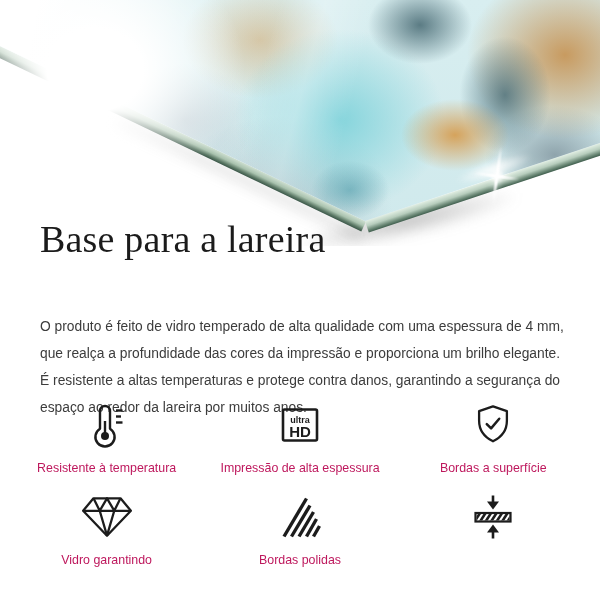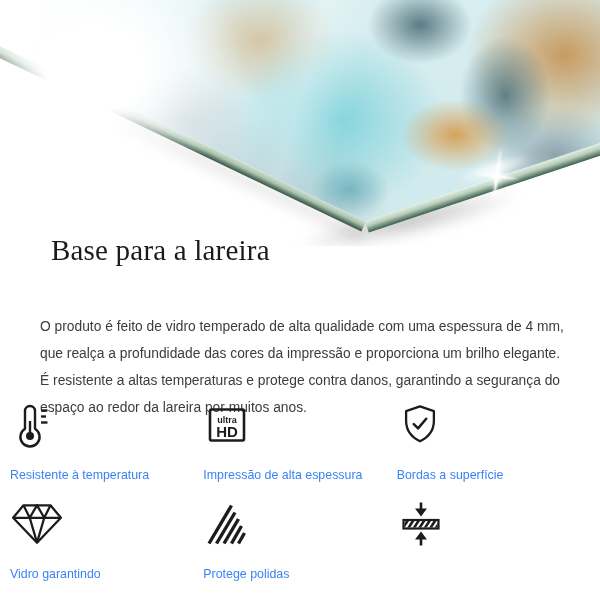--- a/index.html
+++ b/index.html
@@ -43,33 +43,33 @@
   .sparkle{position:absolute;left:469px;top:146px;width:56px;height:60px;transform:rotate(8deg);
     filter:drop-shadow(0 0 3px rgba(255,255,255,.9));}
   .sparkle::before{content:"";position:absolute;left:50%;top:0;bottom:0;width:3px;transform:translateX(-50%);
     background:linear-gradient(to bottom, transparent, #fff 42%, #fff 58%, transparent);}
   .sparkle::after{content:"";position:absolute;top:50%;left:5px;right:5px;height:2.6px;transform:translateY(-50%);
     background:linear-gradient(to right, transparent, #fff 42%, #fff 58%, transparent);}
   .sparkle-core{position:absolute;left:50%;top:50%;width:20px;height:20px;transform:translate(-50%,-50%);
     background:radial-gradient(closest-side, rgba(255,255,255,1), rgba(255,255,255,0) 75%);}
 
   
-  .headline{position:absolute;left:40px;top:220px;right:30px;margin:11px;
+  .headline{position:absolute;left:40px;top:220px;right:30px;margin:0;
     font-family:"Liberation Serif","DejaVu Serif",serif;font-weight:500;
-    font-size:29px;line-height:39px;color:#1b1b1b;letter-spacing:.2px;}
+    font-size:38px;line-height:39px;color:#1b1b1b;letter-spacing:.2px;}
   .headline span{display:block;}
   .desc{position:absolute;left:40px;right:34px;top:313px;margin:0;
     font-size:13.8px;line-height:27px;color:#3c3c3c;}
 
   
   .features{position:absolute;left:10px;right:10px;top:399px;
     display:grid;grid-template-columns:repeat(3,1fr);row-gap:16px;}
-  .feature{display:flex;flex-direction:column;align-items:flex-start;}
+  .feature{display:flex;flex-direction:column;align-items:center;}
   .icon-slot{height:52px;display:flex;align-items:center;justify-content:center;}
-  .flabel{margin-top:17px;font-size:12.4px;color:#3b82f6;white-space:nowrap;}
+  .flabel{margin-top:10px;font-size:12.4px;color:#be185d;white-space:nowrap;}
   svg{display:block;}
   .uhd-small{font-family:"Liberation Sans",sans-serif;font-size:9px;font-weight:700;}
   .uhd-big{font-family:"Liberation Sans",sans-serif;font-size:15px;font-weight:700;}
 </style>
 </head>
 <body>
 
 <div class="page">
 
   <div class="hero">
@@ -143,21 +143,21 @@
     <div class="feature">
       <div class="icon-slot">
         <svg width="44" height="44" viewBox="0 0 44 44" stroke="#1c1c1c" stroke-width="3.4" stroke-linecap="butt">
           <line x1="6" y1="41.5" x2="28.5" y2="3.5"></line>
           <line x1="13.5" y1="41.5" x2="32" y2="10.5"></line>
           <line x1="21" y1="41.5" x2="35.5" y2="17"></line>
           <line x1="28.5" y1="41.5" x2="38.5" y2="24"></line>
           <line x1="35.5" y1="41.5" x2="41.5" y2="31"></line>
         </svg>
       </div>
-      <div class="flabel">Protege polidas</div>
+      <div class="flabel">Bordas polidas</div>
     </div>
 
     <div class="feature">
       <div class="icon-slot">
         <svg width="48" height="48" viewBox="0 0 48 48">
           <defs>
             <clipPath id="barclip">
                 <rect x="7.5" y="21" width="33" height="6.5"></rect>
               </clipPath>
           </defs>

